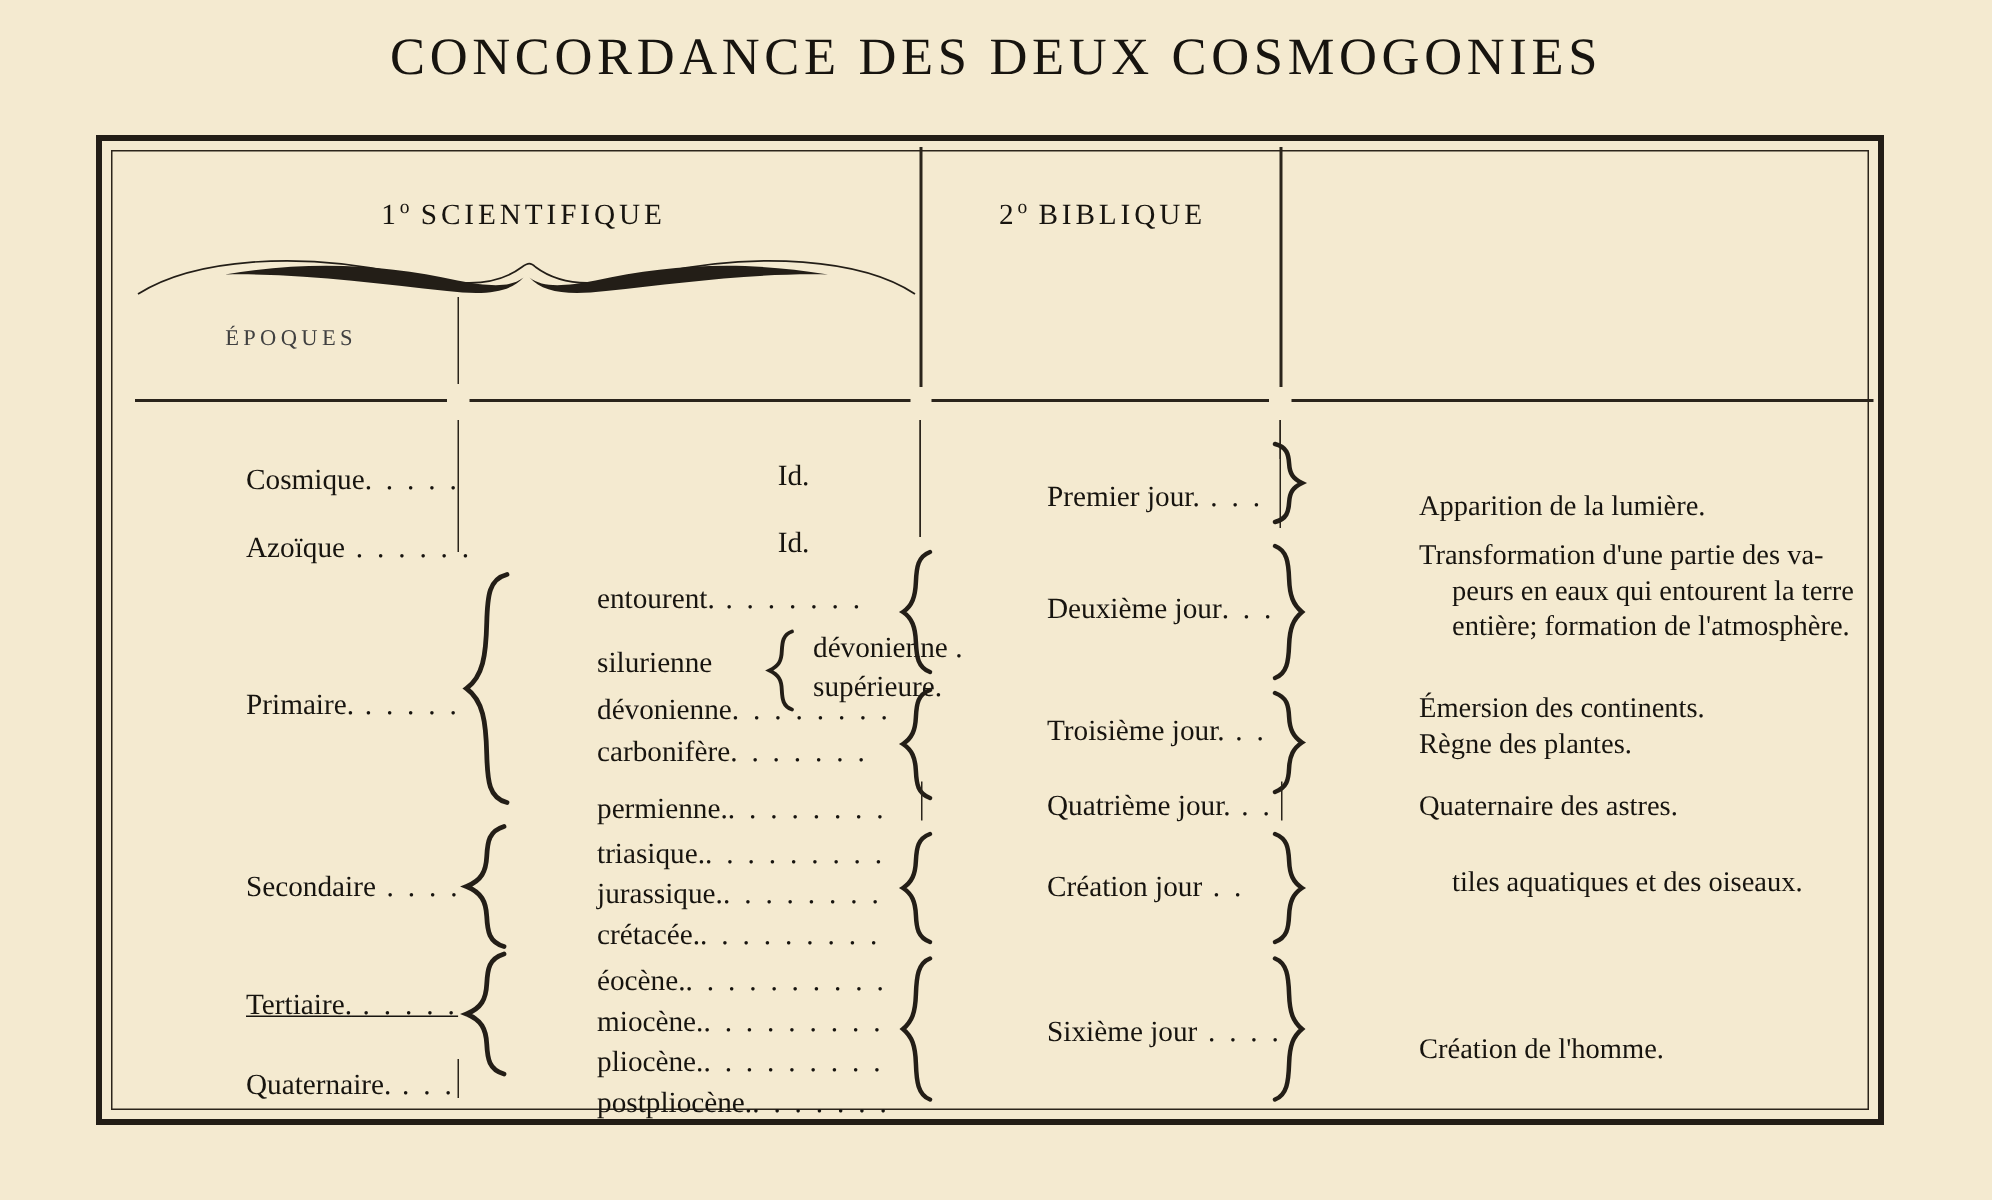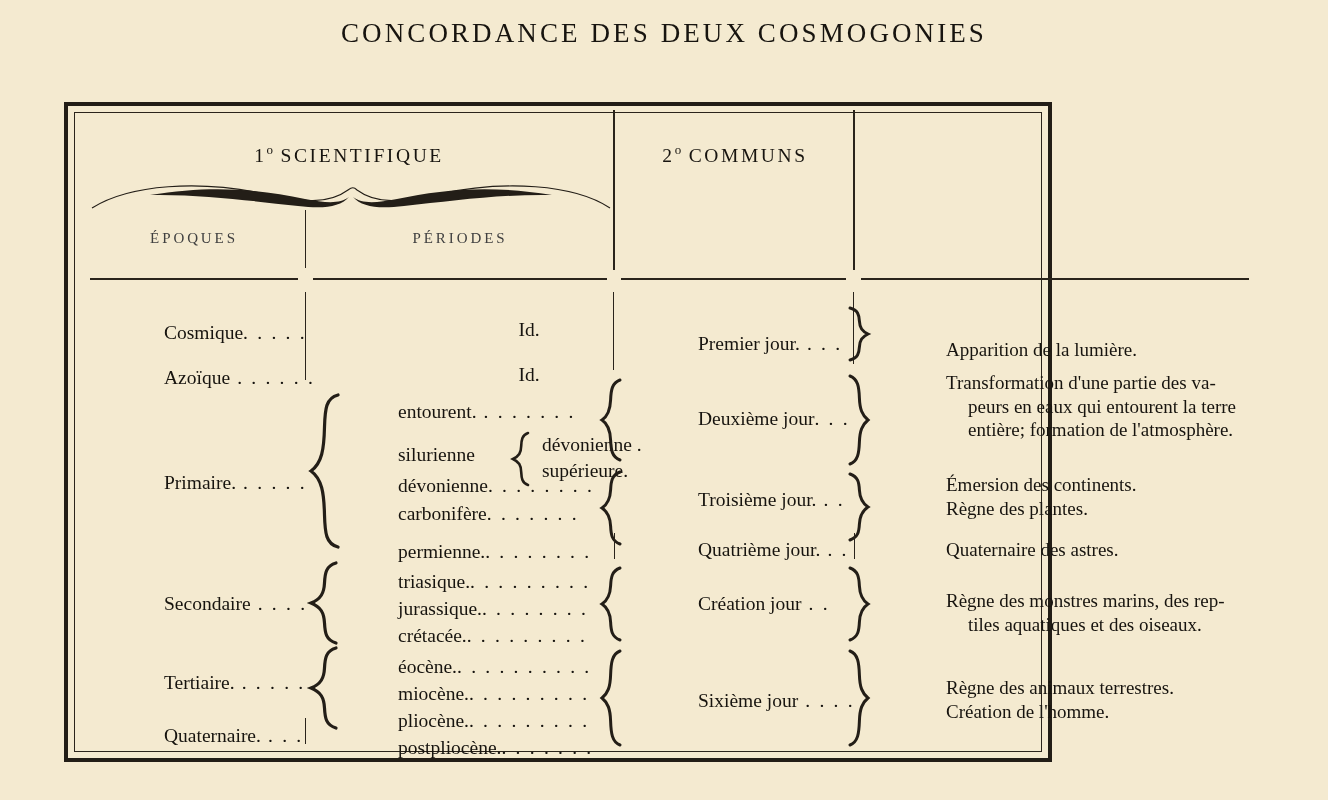--- a/index.html
+++ b/index.html
@@ -7,34 +7,33 @@
     width:1328px;height:800px;
     background:#f4ead0;
     font-family:"Liberation Serif","DejaVu Serif",serif;
     color:#1a1712;
     overflow:hidden;
     position:relative;
   }
   .page-title{
     position:absolute;left:0;top:18px;width:100%;
     text-align:center;
-    font-size:27px;
+    font-size:35px;
     letter-spacing:3.1px;
     font-weight:400;
     color:#17140f;
     white-space:nowrap;
   }
   .frame{
     position:absolute;
     left:64px;top:90px;
-    width:988px;height:660px;
+    width:1192px;height:660px;
     border:4px solid #221d16;
     box-sizing:border-box;
     padding:3px;
-    margin-top:12px;
   }
   .frame-inner{
     position:absolute;inset:6px;
     border:1px solid #2b241b;
     box-sizing:border-box;
   }
   .inner{
     position:absolute;inset:0;
   }
 
@@ -120,45 +119,44 @@
 
     <div class="hrule" style="left:22px;top:172px;width:208px;"></div>
     <div class="hrule" style="left:245px;top:172px;width:294px;"></div>
     <div class="hrule" style="left:553px;top:172px;width:225px;"></div>
     <div class="hrule" style="left:793px;top:172px;width:388px;"></div>
 
     <div class="grp" style="left:22px;top:36px;width:518px;">
       <span>1</span><span class="sup">o</span>&nbsp;<span>SCIENTIFIQUE</span>
     </div>
     <div class="grp" style="left:553px;top:36px;width:228px;">
-      <span>2</span><span class="sup">o</span>&nbsp;<span>COMMUNS</span>
+      <span>2</span><span class="sup">o</span>&nbsp;<span>BIBLIQUE</span>
     </div>
 
     <svg class="swash" viewBox="0 0 522 36" width="522" height="36" style="left:22px;top:72px;">
       <path d="M2,30 C40,6 110,2 175,16 C212,24 238,27 258,12 C262,9 264,9 267,12 C287,27 312,24 349,16 C414,2 484,6 520,30" fill="none" stroke="#231e17" stroke-width="1.1"></path>
       <path d="M60,17 C120,7 168,11 215,21 C236,25 250,26 259,19 C250,29 234,31 208,28 C160,23 112,16 60,17 Z" fill="#231e17" stroke="none"></path>
       <path d="M462,17 C402,7 354,11 307,21 C286,25 272,26 263,19 C272,29 288,31 314,28 C362,23 410,16 462,17 Z" fill="#231e17" stroke="none"></path>
     </svg>
 
     <div class="colhead" style="left:22px;top:124px;width:208px;">ÉPOQUES</div>
-    <div class="colhead" style="left:245px;top:124px;width:294px;">PÉRIODES</div>
 
     <div class="cell epoque" style="top:217px;">
       <span>Cosmique</span><span class="dots">. . . . .</span>
     </div>
     <div class="cell epoque" style="top:262px;">
       <span>Azoïque</span><span class="dots"> . . . . . .</span>
     </div>
     <div class="cell epoque" style="top:367px;">
       <span>Primaire.</span><span class="dots"> . . . . .</span>
     </div>
     <div class="cell epoque" style="top:488px;">
       <span>Secondaire</span><span class="dots"> . . . .</span>
     </div>
-    <div class="cell epoque" style="top:567px;">
+    <div class="cell epoque" style="top:567px;text-decoration:underline;">
       <span>Tertiaire.</span><span class="dots"> . . . . .</span>
     </div>
     <div class="cell epoque" style="top:620px;">
       <span>Quaternaire.</span><span class="dots"> . . .</span>
     </div>
 
     <div class="vrule thin" style="left:237px;top:612px;height:26px;"></div>
 
     <svg style="position:absolute;left:240px;top:287px;" width="34" height="156" viewBox="0 0 34 156">
       <path class="brace" d="M30,2 C18,5 17,16 16.5,34 C16,56 14,70 3,78 C14,86 16,100 16.5,122 C17,140 18,151 30,154" stroke-width="3.2" stroke-linecap="round"></path>
@@ -280,22 +278,21 @@
       <span class="ind">entière; formation de l'atmosphère.</span>
     </div>
     <div class="charc" style="top:367px;">
       <span>Émersion des continents.</span><br>
       <span>Règne des plantes.</span>
     </div>
     <div class="charc" style="top:432px;">
       <span>Quaternaire des astres.</span>
     </div>
     <div class="charc" style="top:483px;">
-      <span>Règne des monstres marins, des rep-</span>
       <span class="ind">tiles aquatiques et des oiseaux.</span>
     </div>
     <div class="charc" style="top:570px;">
-      <span>Règne des animaux terrestres.</span><br>
+      <br>
       <span>Création de l'homme.</span>
     </div>
 
   </div>
 </div>
 
 </body></html>

